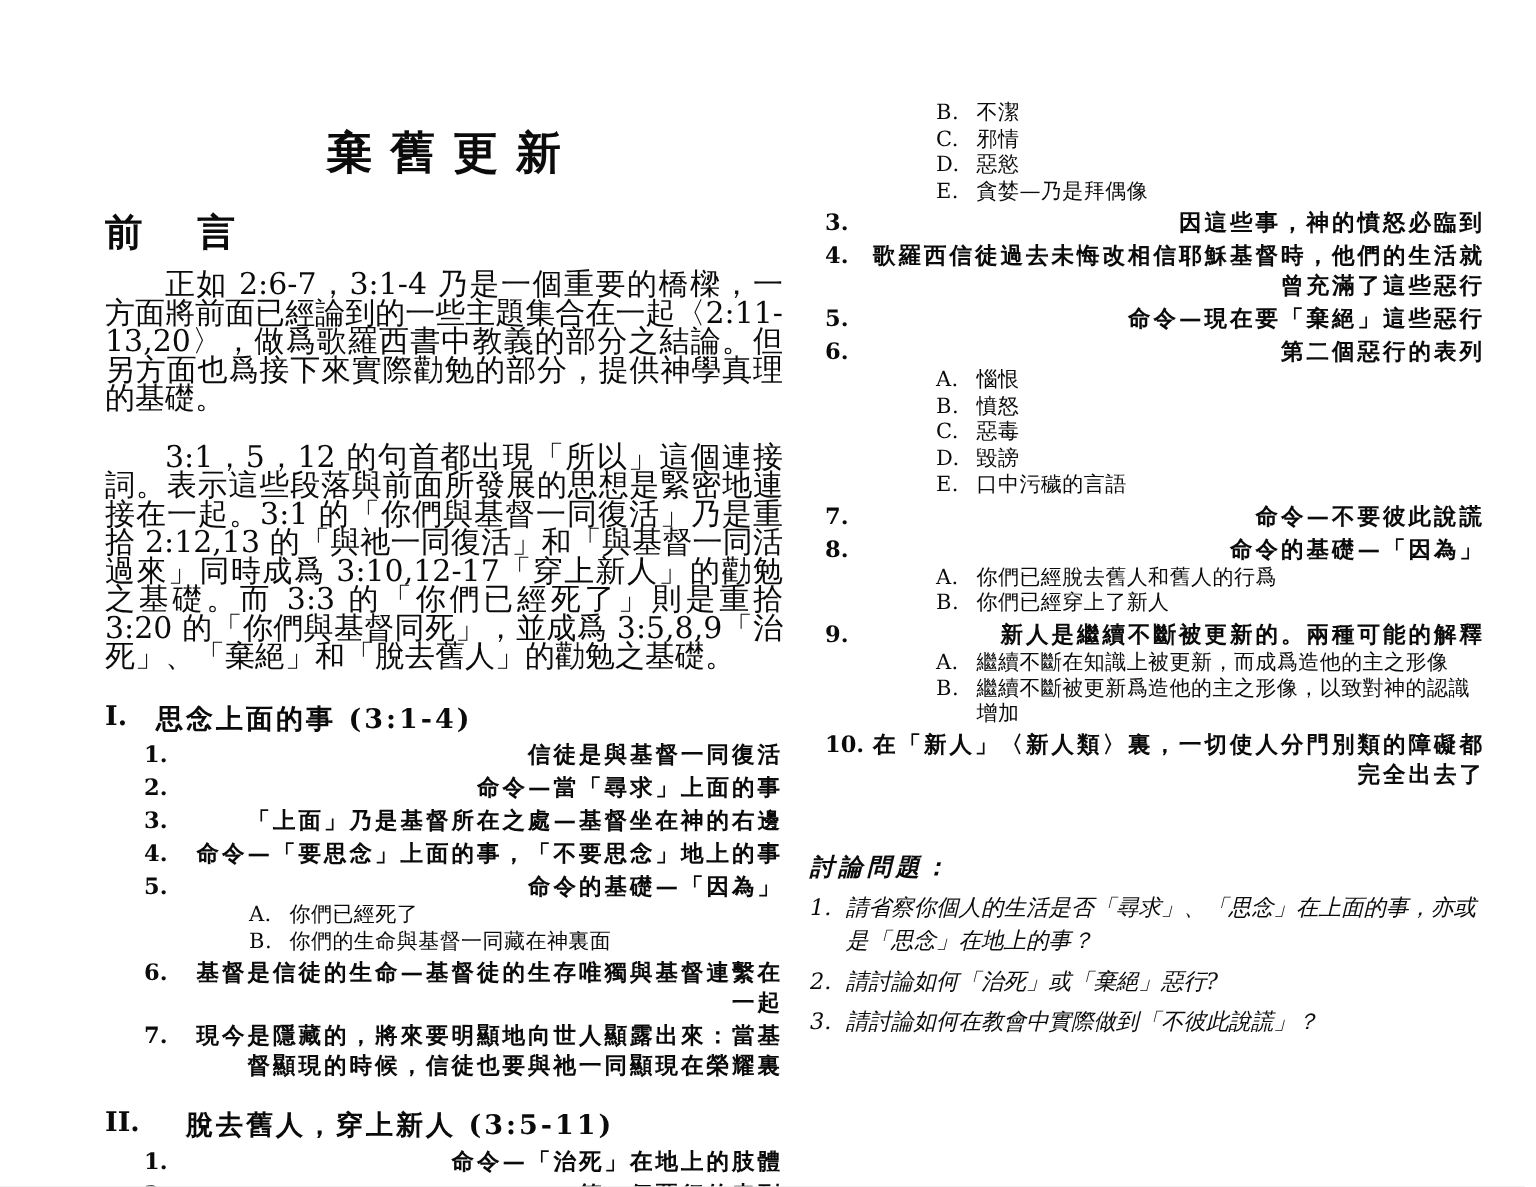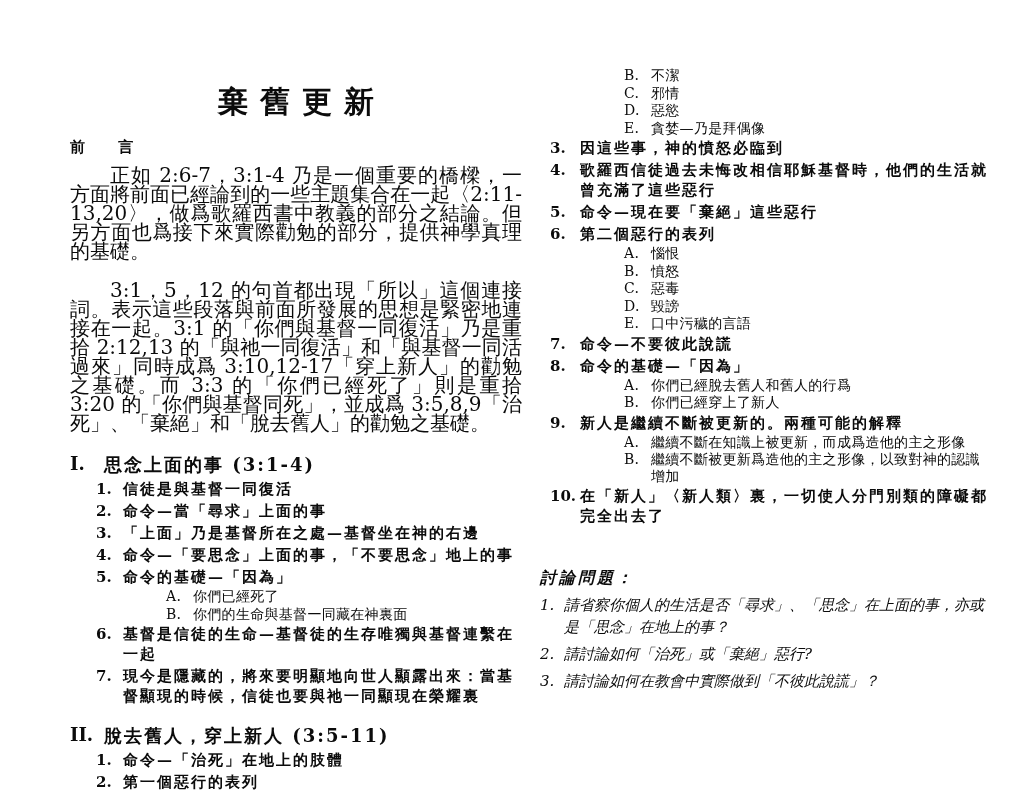--- a/index.html
+++ b/index.html
@@ -8,31 +8,31 @@
     font-family:"DejaVu Serif","Liberation Serif",serif; color:#0b0b0b;
     overflow:hidden; margin:0 auto;
   }
   .col-left  { position:absolute; left:70px;  top:0;    width:452px; }
   .col-right { position:absolute; left:540px; top:66px; width:450px; }
 
   .doc-title  { margin-top:82px; text-align:center; font-size:30px; font-weight:bold; letter-spacing:12px; text-indent:12px; }
   .doc-sub    { margin-top:9px;  text-align:center; font-size:16px; font-weight:bold; letter-spacing:2px; }
   .doc-author { margin-top:4px;  text-align:center; font-size:16px; font-weight:bold; letter-spacing:3px; }
 
-  .h-preface { margin-top:15px; font-size:15px; font-weight:bold; letter-spacing:14px; }
+  .h-preface { margin-top:15px; font-size:25px; font-weight:bold; letter-spacing:14px; }
   .para { margin-top:9px; font-size:20px; line-height:19px; text-align:justify; text-indent:2em; }
   .para.p2 { margin-top:0; }
 
   .sec-head { margin-top:14px; display:flex; font-size:18px; font-weight:bold; }
   .sec-head .rn { width:34px; flex:none; }
   .sec-head .st { letter-spacing:2px; }
 
   .oitem { display:flex; margin-left:26px; margin-top:2px; font-size:15px; font-weight:bold; line-height:20px; letter-spacing:2px; }
   .oitem .n { width:27px; flex:none; letter-spacing:0; }
-  .oitem .t { flex:1; }
+  .oitem .t { flex:1;text-align:right; }
 
   .subitem { display:flex; margin-left:96px; margin-top:1px; font-size:14px; font-weight:normal; line-height:16.5px; letter-spacing:0.3px; }
   .subitem .n { width:27px; flex:none; }
   .subitem .t { flex:1; }
 
   .col-right .oitem   { margin-left:10px; }
   .col-right .oitem .n{ width:30px; }
   .col-right .subitem { margin-left:84px; }
 
   .disc-head { margin-top:42px; font-size:16px; font-weight:bold; font-style:italic; letter-spacing:3px; }
@@ -87,21 +87,21 @@
     </div>
     <div class="oitem">
       <span class="n">6.</span>
       <span class="t">基督是信徒的生命—基督徒的生存唯獨與基督連繫在一起</span>
     </div>
     <div class="oitem">
       <span class="n">7.</span>
       <span class="t">現今是隱藏的，將來要明顯地向世人顯露出來：當基督顯現的時候，信徒也要與祂一同顯現在榮耀裏</span>
     </div>
 
-    <div class="sec-head" style="margin-top:18px;">
+    <div class="sec-head" style="margin-top:18px;gap:20px;">
       <span class="rn">II.</span>
       <span class="st">脫去舊人，穿上新人 (3:5-11)</span>
     </div>
 
     <div class="oitem">
       <span class="n">1.</span>
       <span class="t">命令—「治死」在地上的肢體</span>
     </div>
     <div class="oitem">
       <span class="n">2.</span>

